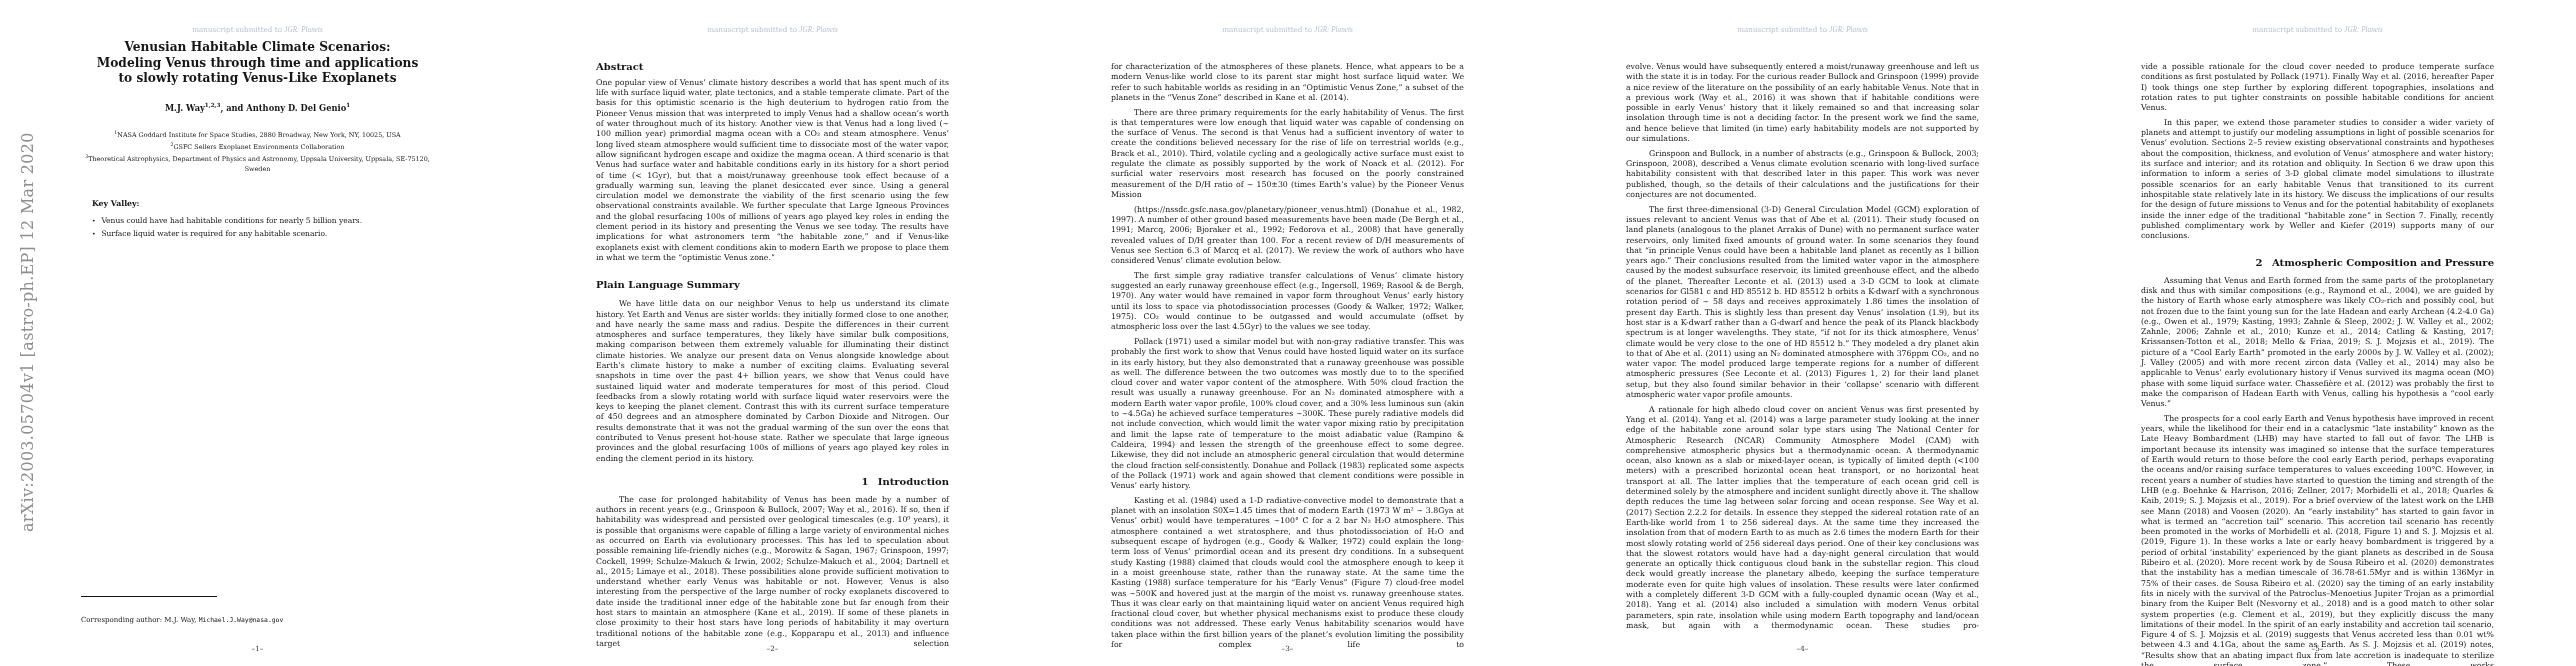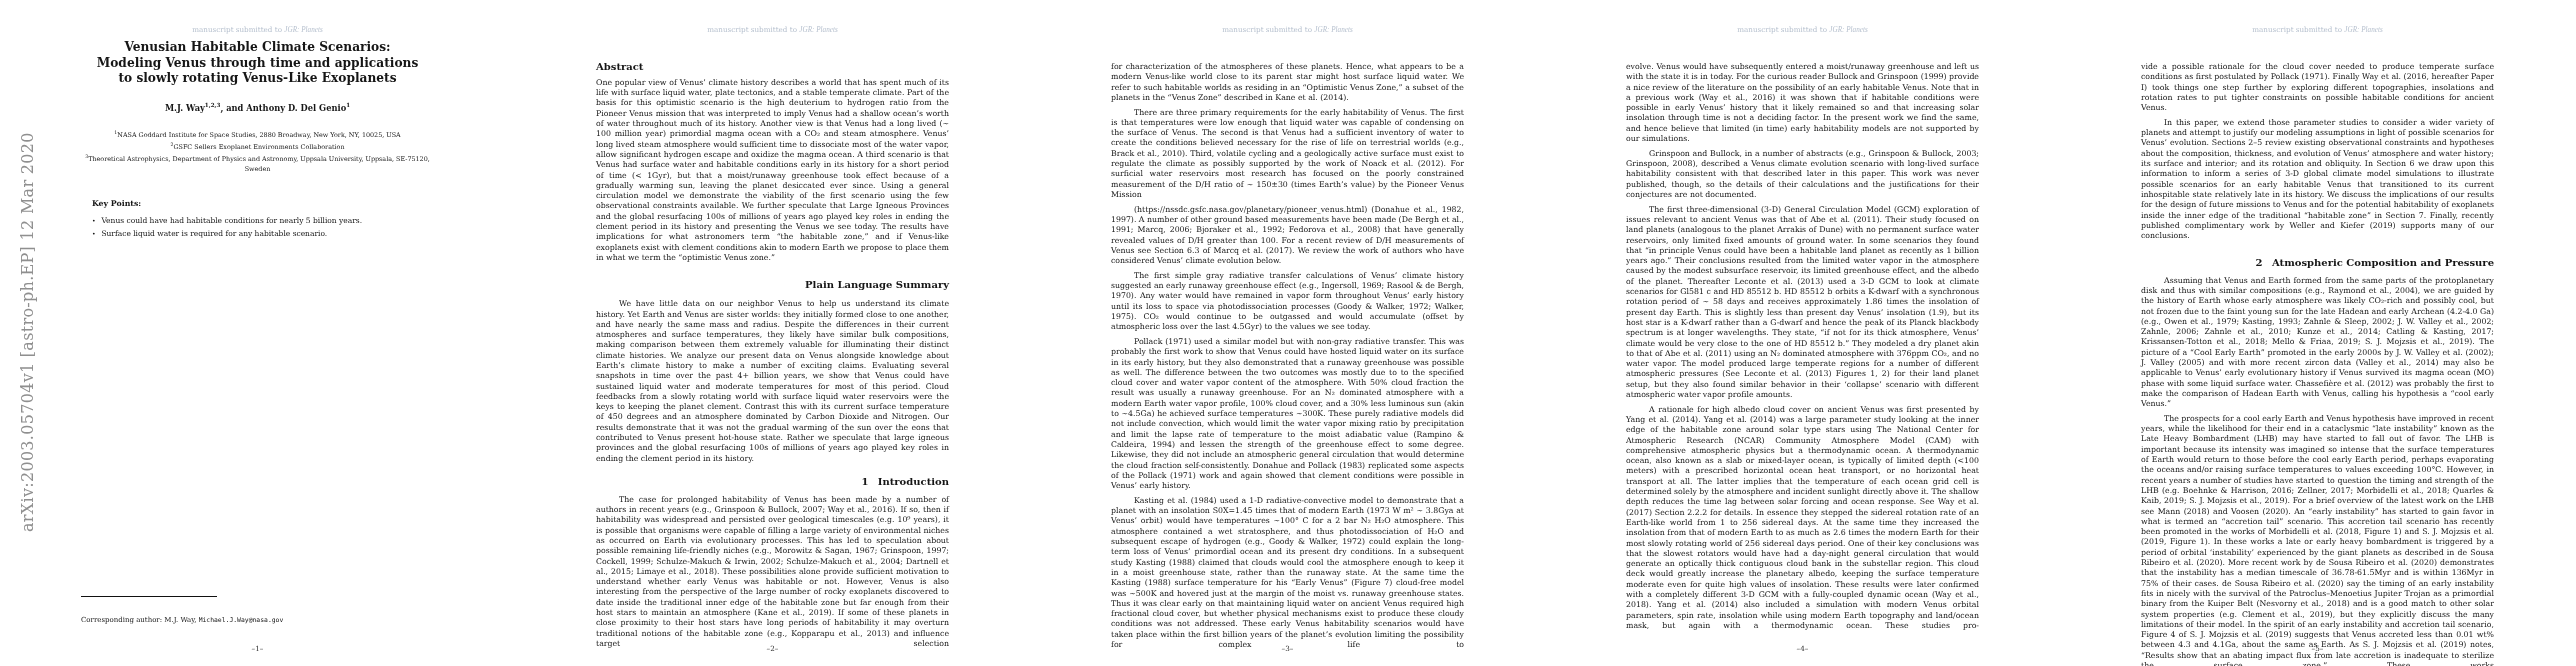--- a/index.html
+++ b/index.html
@@ -63,21 +63,21 @@
 
       <div class="authors"><span>M.J. Way</span><sup>1,2,3</sup><span>, and Anthony D. Del Genio</span><sup>1</sup></div>
 
       <div class="affils">
         <div class="affil-line"><sup>1</sup><span>NASA Goddard Institute for Space Studies, 2880 Broadway, New York, NY, 10025, USA</span></div>
         <div class="affil-line"><sup>2</sup><span>GSFC Sellers Exoplanet Environments Collaboration</span></div>
         <div class="affil-line"><sup>3</sup><span>Theoretical Astrophysics, Department of Physics and Astronomy, Uppsala University, Uppsala, SE-75120, Sweden</span></div>
       </div>
 
       <div class="keypoints">
-        <div class="kp-heading">Key Points:</div>
+        <div class="kp-heading">Key Valley:</div>
         <div class="kp-item">
             <span class="kp-bullet">•</span>
             <span>Venus could have had habitable conditions for nearly 5 billion years.</span>
           </div>
         <div class="kp-item">
             <span class="kp-bullet">•</span>
             <span>Surface liquid water is required for any habitable scenario.</span>
           </div>
       </div>
     </div>
@@ -88,21 +88,21 @@
     <div class="pagenum">–1–</div>
   </div>
 
   <div class="page">
     <div class="running-header"><span>manuscript submitted to </span><span class="journal">JGR: Planets</span></div>
 
     <div class="body-col">
       <div class="subhead">Abstract</div>
       <p class="para">One popular view of Venus’ climate history describes a world that has spent much of its life with surface liquid water, plate tectonics, and a stable temperate climate. Part of the basis for this optimistic scenario is the high deuterium to hydrogen ratio from the Pioneer Venus mission that was interpreted to imply Venus had a shallow ocean’s worth of water throughout much of its history. Another view is that Venus had a long lived (∼ 100 million year) primordial magma ocean with a CO₂ and steam atmosphere. Venus’ long lived steam atmosphere would sufficient time to dissociate most of the water vapor, allow significant hydrogen escape and oxidize the magma ocean. A third scenario is that Venus had surface water and habitable conditions early in its history for a short period of time (&lt; 1Gyr), but that a moist/runaway greenhouse took effect because of a gradually warming sun, leaving the planet desiccated ever since. Using a general circulation model we demonstrate the viability of the first scenario using the few observational constraints available. We further speculate that Large Igneous Provinces and the global resurfacing 100s of millions of years ago played key roles in ending the clement period in its history and presenting the Venus we see today. The results have implications for what astronomers term “the habitable zone,” and if Venus-like exoplanets exist with clement conditions akin to modern Earth we propose to place them in what we term the “optimistic Venus zone.”</p>
 
-      <div class="subhead gap-before" style="margin-top:16.7px; margin-bottom:9px;text-align:right;">Plain Language Summary</div>
+      <div class="subhead gap-before" style="margin-top:16.7px; margin-bottom:9px;">Plain Language Summary</div>
       <p class="para indent">We have little data on our neighbor Venus to help us understand its climate history. Yet Earth and Venus are sister worlds: they initially formed close to one another, and have nearly the same mass and radius. Despite the differences in their current atmospheres and surface temperatures, they likely have similar bulk compositions, making comparison between them extremely valuable for illuminating their distinct climate histories. We analyze our present data on Venus alongside knowledge about Earth’s climate history to make a number of exciting claims. Evaluating several snapshots in time over the past 4+ billion years, we show that Venus could have sustained liquid water and moderate temperatures for most of this period. Cloud feedbacks from a slowly rotating world with surface liquid water reservoirs were the keys to keeping the planet clement. Contrast this with its current surface temperature of 450 degrees and an atmosphere dominated by Carbon Dioxide and Nitrogen. Our results demonstrate that it was not the gradual warming of the sun over the eons that contributed to Venus present hot-house state. Rather we speculate that large igneous provinces and the global resurfacing 100s of millions of years ago played key roles in ending the clement period in its history.</p>
 
       <div class="sec-heading"><span class="num">1</span><span>Introduction</span></div>
       <p class="para indent contend">The case for prolonged habitability of Venus has been made by a number of authors in recent years (e.g., Grinspoon &amp; Bullock, 2007; Way et al., 2016). If so, then if habitability was widespread and persisted over geological timescales (e.g. 10⁹ years), it is possible that organisms were capable of filling a large variety of environmental niches as occurred on Earth via evolutionary processes. This has led to speculation about possible remaining life-friendly niches (e.g., Morowitz &amp; Sagan, 1967; Grinspoon, 1997; Cockell, 1999; Schulze-Makuch &amp; Irwin, 2002; Schulze-Makuch et al., 2004; Dartnell et al., 2015; Limaye et al., 2018). These possibilities alone provide sufficient motivation to understand whether early Venus was habitable or not. However, Venus is also interesting from the perspective of the large number of rocky exoplanets discovered to date inside the traditional inner edge of the habitable zone but far enough from their host stars to maintain an atmosphere (Kane et al., 2019). If some of these planets in close proximity to their host stars have long periods of habitability it may overturn traditional notions of the habitable zone (e.g., Kopparapu et al., 2013) and influence target selection</p>
     </div>
 
     <div class="pagenum">–2–</div>
   </div>
 
   <div class="page">

